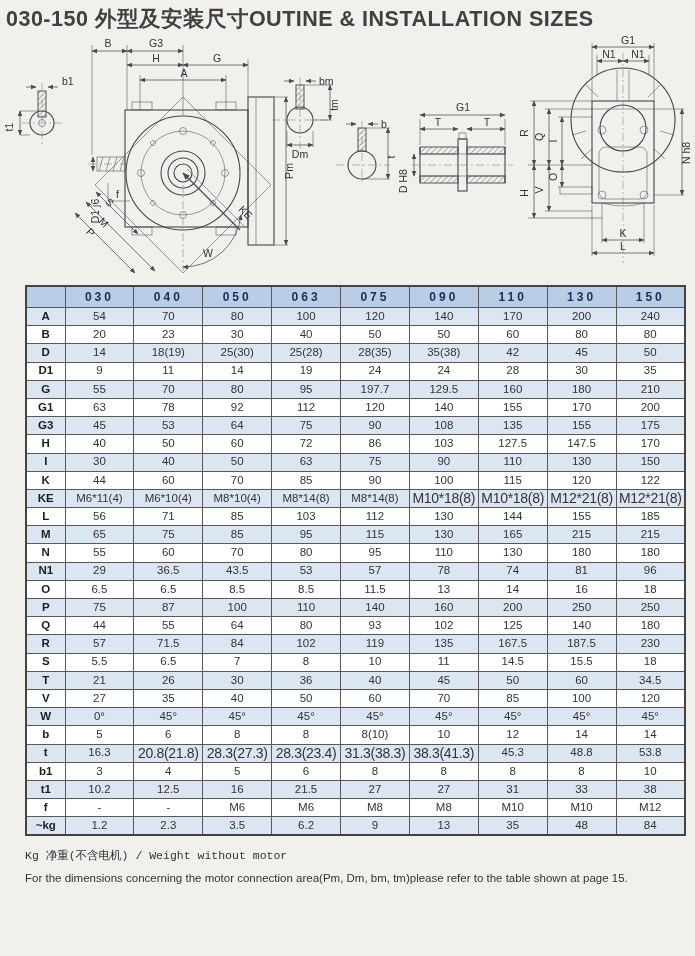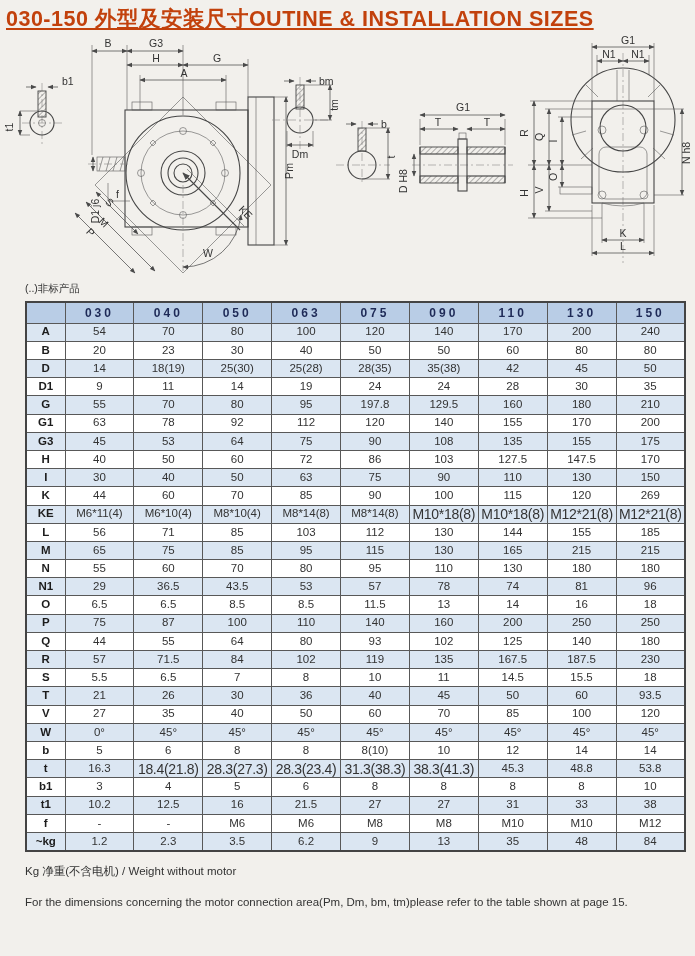--- a/index.html
+++ b/index.html
@@ -8,24 +8,23 @@
     background:#f2f0ec;
     font-family:"Liberation Sans", sans-serif;
     color:#333;
     overflow:hidden;
   }
   .page{position:relative;width:695px;height:956px;}
   .title{
     margin:4px 0 0 6px;
     font-size:21.5px;
     font-weight:bold;
-    color:#c2410c;
+    color:#404040;
     letter-spacing:0.5px;
     white-space:nowrap;
-    text-decoration:underline;
   }
   .drawings{margin-top:2px;height:245px;}
   svg .ln{stroke:#464646;fill:none;stroke-width:1.1;}
   svg .thin{stroke:#5a5a5a;fill:none;stroke-width:0.6;}
   svg .dim{stroke:#555;fill:none;stroke-width:0.8;}
   svg .cl{stroke:#8a8a8a;fill:none;stroke-width:0.6;stroke-dasharray:8 3 2 3;}
   svg .lbl{font:10.5px "Liberation Sans",sans-serif;fill:#333;}
   svg .hatchf{fill:url(#hatch);stroke:#464646;stroke-width:0.9;}
   .notes{margin:2px 0 0 25px;font-size:10.5px;line-height:1.3;color:#333;}
   table.spec{
@@ -54,21 +53,21 @@
     letter-spacing:3px;
     height:20px;
     font-size:12px;
   }
   table.spec col.c0{width:39px;}
   table.spec tbody th{font-weight:bold;color:#1c1c1c;font-size:11.5px;letter-spacing:0;}
   table.spec tr.blue th, table.spec tr.blue td{background:#dbe6f2;}
   table.spec tr.white th, table.spec tr.white td{background:#ffffff;}
   table.spec td.tight{font-size:14px;letter-spacing:-0.3px;}
   .footer{margin:12px 0 0 25px;font-size:11.5px;color:#333;}
-  .footer .w{margin-bottom:16px;}
+  .footer .w{margin-bottom:8px;font-family:Liberation Mono, monospace;}
   .footer .l{line-height:1.35;}
 </style>
 </head>
 <body>
 
 <div class="page">
 
   <h1 class="title">030-150 外型及安装尺寸OUTINE &amp; INSTALLATION SIZES</h1>
 
   <div class="drawings">
@@ -286,21 +285,20 @@
       <line class="thin" x1="654" y1="170" x2="654" y2="221"></line>
       <line class="dim" x1="602" y1="205" x2="644" y2="205" marker-start="url(#arr)" marker-end="url(#arr)"></line>
       <line class="dim" x1="592" y1="218" x2="654" y2="218" marker-start="url(#arr)" marker-end="url(#arr)"></line>
       <text class="lbl" x="623" y="202" text-anchor="middle">K</text>
       <text class="lbl" x="623" y="215" text-anchor="middle">L</text>
     </g>
   </svg>
   </div>
 
   <div class="notes">
-    <div>(..)非标产品</div>
   </div>
 
   <table class="spec">
     <colgroup>
       <col class="c0">
         <col>
         <col>
         <col>
         <col>
         <col>
@@ -371,21 +369,21 @@
           <td>28</td>
           <td>30</td>
           <td>35</td>
         </tr>
         <tr class="blue">
           <th>G</th>
           <td>55</td>
           <td>70</td>
           <td>80</td>
           <td>95</td>
-          <td>197.8</td>
+          <td>197.7</td>
           <td>129.5</td>
           <td>160</td>
           <td>180</td>
           <td>210</td>
         </tr>
         <tr class="white">
           <th>G1</th>
           <td>63</td>
           <td>78</td>
           <td>92</td>
@@ -435,21 +433,21 @@
         <tr class="white">
           <th>K</th>
           <td>44</td>
           <td>60</td>
           <td>70</td>
           <td>85</td>
           <td>90</td>
           <td>100</td>
           <td>115</td>
           <td>120</td>
-          <td>269</td>
+          <td>122</td>
         </tr>
         <tr class="blue">
           <th>KE</th>
           <td>M6*11(4)</td>
           <td>M6*10(4)</td>
           <td>M8*10(4)</td>
           <td>M8*14(8)</td>
           <td>M8*14(8)</td>
           <td class="tight">M10*18(8)</td>
           <td class="tight">M10*18(8)</td>
@@ -567,21 +565,21 @@
         <tr class="blue">
           <th>T</th>
           <td>21</td>
           <td>26</td>
           <td>30</td>
           <td>36</td>
           <td>40</td>
           <td>45</td>
           <td>50</td>
           <td>60</td>
-          <td>93.5</td>
+          <td>34.5</td>
         </tr>
         <tr class="white">
           <th>V</th>
           <td>27</td>
           <td>35</td>
           <td>40</td>
           <td>50</td>
           <td>60</td>
           <td>70</td>
           <td>85</td>
@@ -608,21 +606,21 @@
           <td>8</td>
           <td>8(10)</td>
           <td>10</td>
           <td>12</td>
           <td>14</td>
           <td>14</td>
         </tr>
         <tr class="blue">
           <th>t</th>
           <td>16.3</td>
-          <td class="tight">18.4(21.8)</td>
+          <td class="tight">20.8(21.8)</td>
           <td class="tight">28.3(27.3)</td>
           <td class="tight">28.3(23.4)</td>
           <td class="tight">31.3(38.3)</td>
           <td class="tight">38.3(41.3)</td>
           <td>45.3</td>
           <td>48.8</td>
           <td>53.8</td>
         </tr>
         <tr class="white">
           <th>b1</th>

